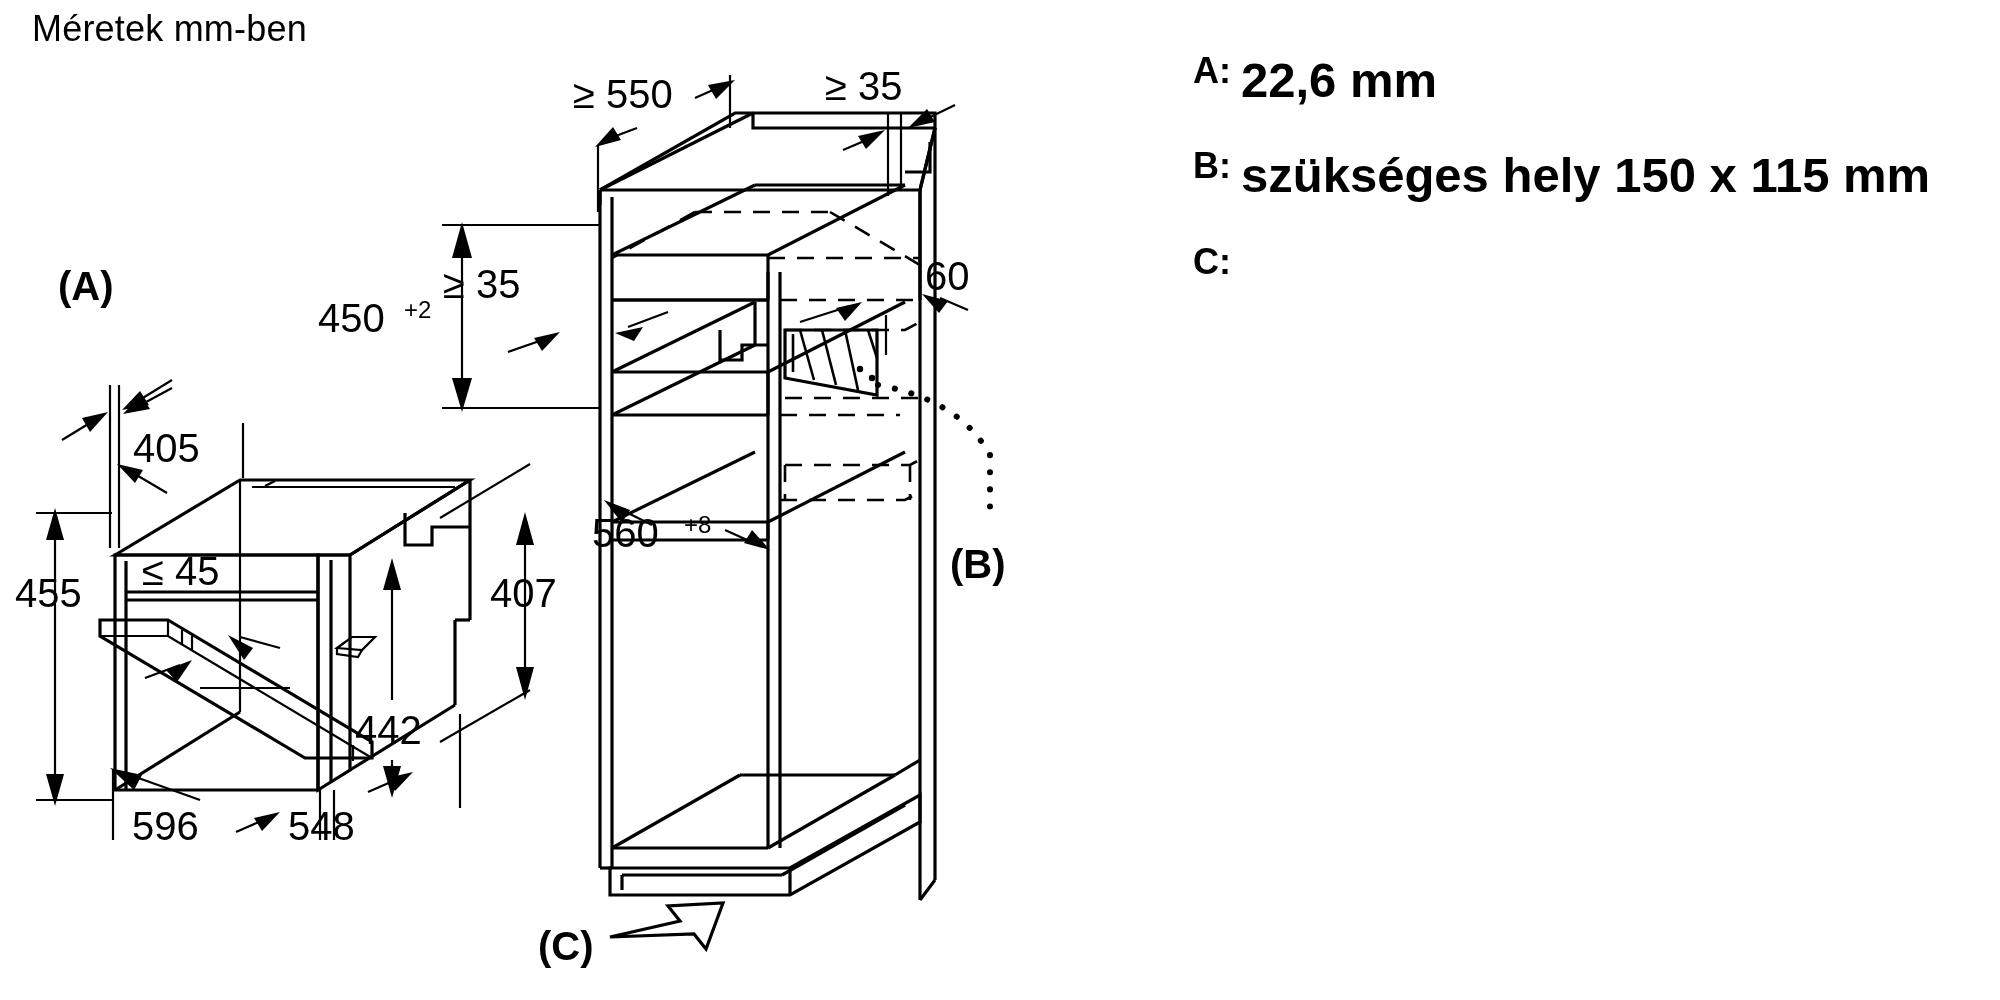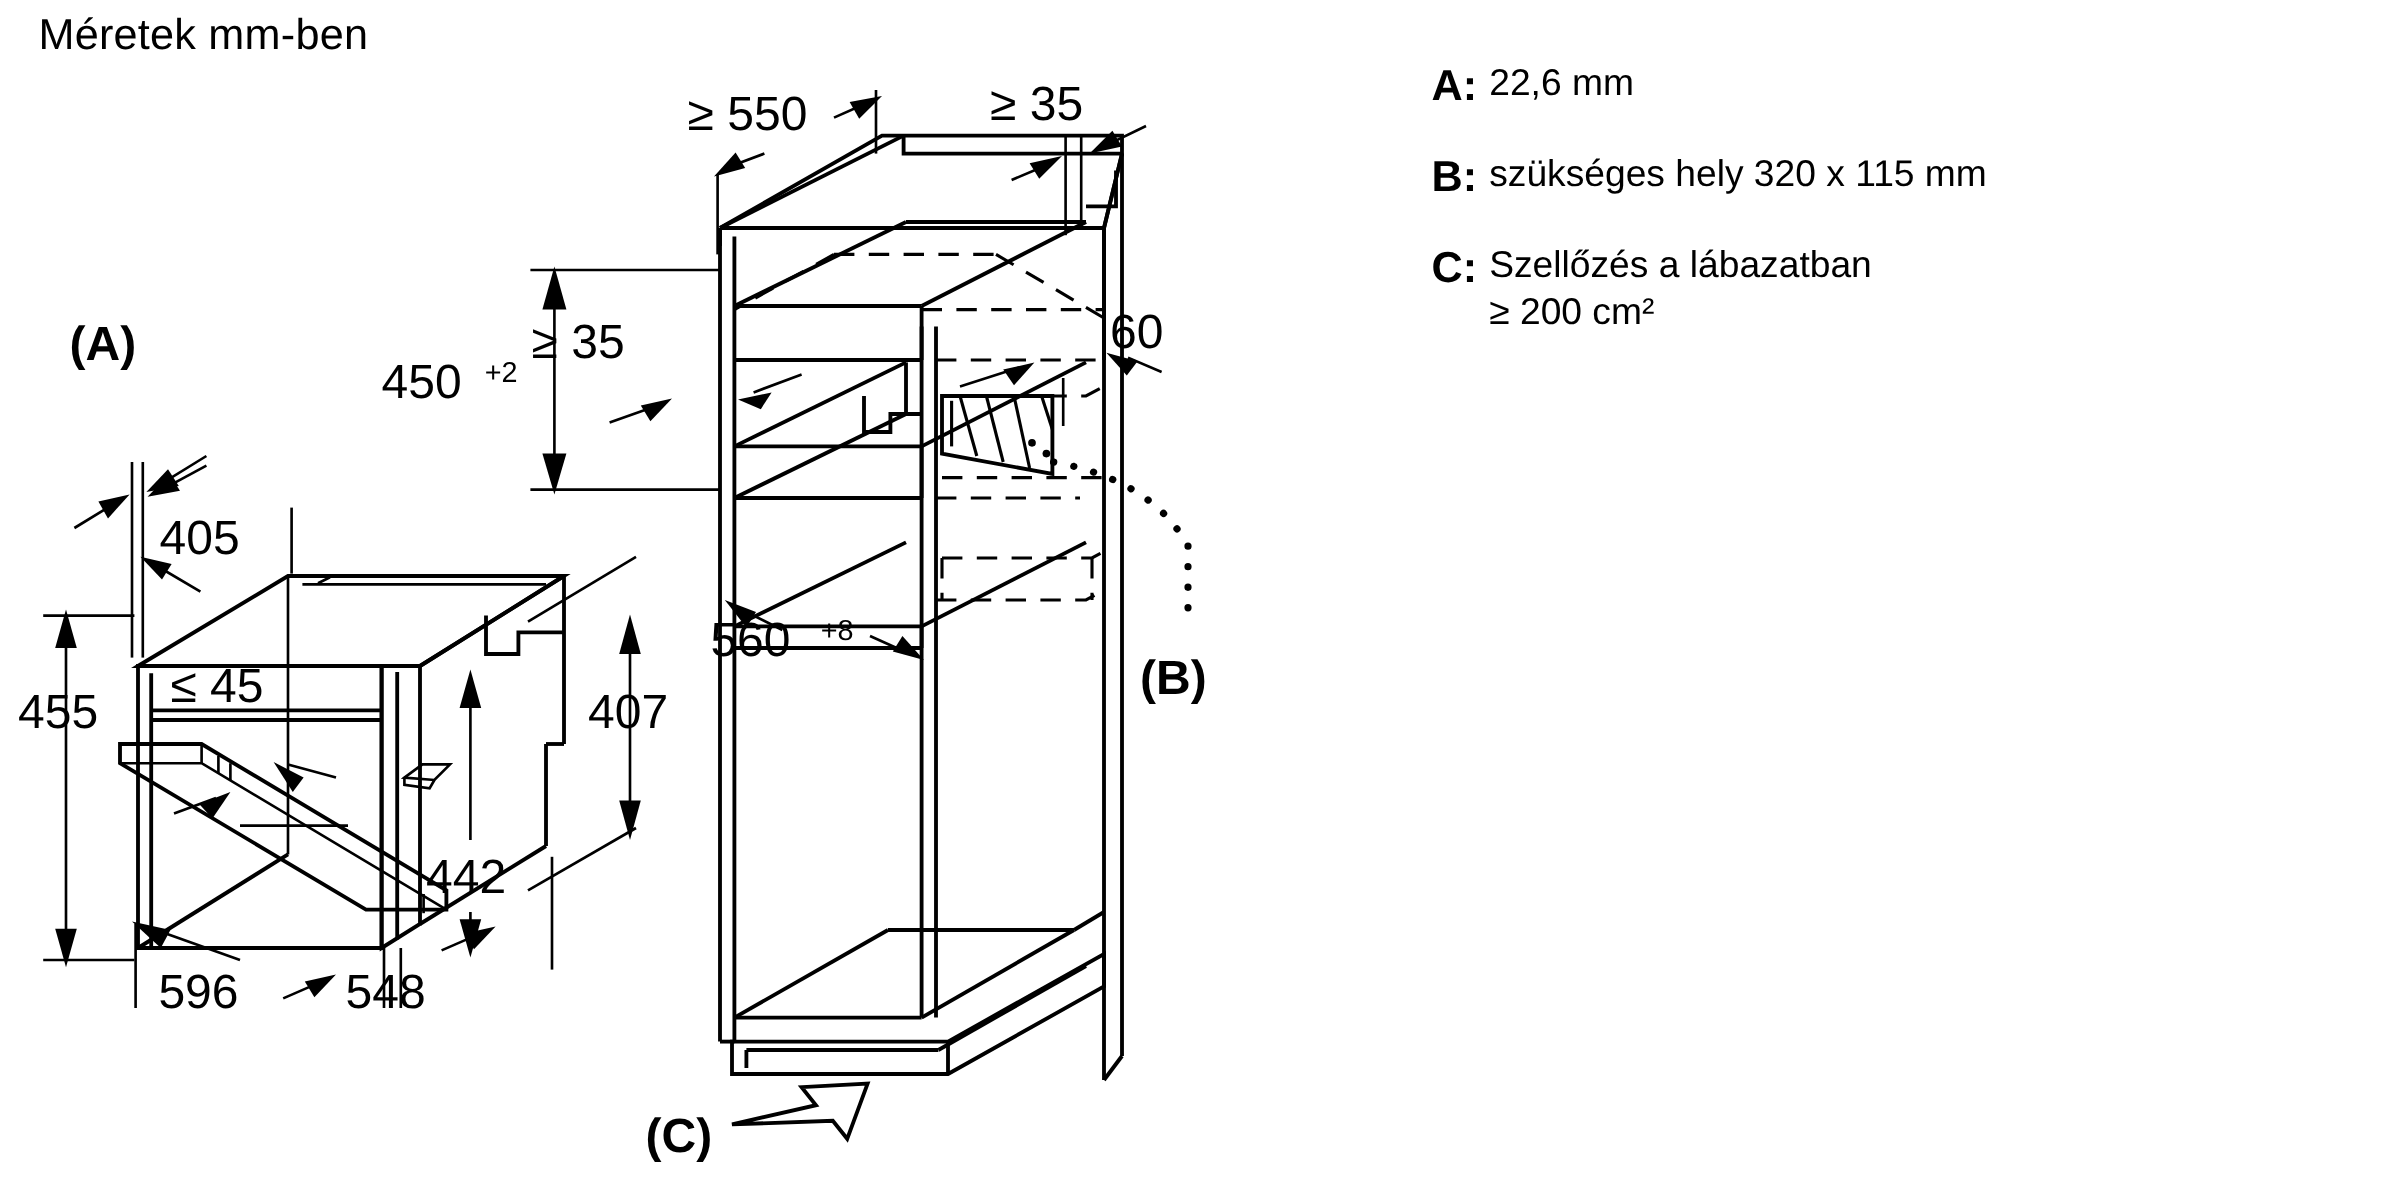--- a/index.html
+++ b/index.html
@@ -17,21 +17,21 @@
   .dot{stroke:#000;stroke-width:6;fill:none;stroke-dasharray:0.1 17;stroke-linecap:round;}
   .hatch{stroke:#000;stroke-width:2.6;fill:none;}
   .solidfill{fill:#000;stroke:none;}
   .dimtxt{font-family:"Liberation Sans",sans-serif;font-size:40px;fill:#000;}
   .dimtxt-sup{font-family:"Liberation Sans",sans-serif;font-size:24px;fill:#000;}
   .lbl{font-family:"Liberation Sans",sans-serif;font-size:40px;font-weight:bold;fill:#000;}
   .title{position:absolute;left:32px;top:8px;font-size:36px;letter-spacing:0.2px;}
   .legend{position:absolute;left:1193px;top:50px;width:760px;}
   .legend-row{display:flex;align-items:flex-start;margin-bottom:34px;}
   .legend-key{font-size:36px;font-weight:bold;min-width:44px;flex:0 0 auto;}
-  .legend-val{font-size:31px;line-height:1.25;padding-left:4px;}
+  .legend-val{font-size:49px;line-height:1.25;padding-left:4px;font-weight:bold;}
   .legend-val .l2{display:block;}
 </style>
 </head>
 <body>
 
 <div id="page">
 
   <div class="title">Méretek mm-ben</div>
 
   <svg class="drawing" viewBox="0 0 2000 1000">
@@ -308,27 +308,23 @@
     <div class="legend-row">
       <div class="legend-key">A:</div>
       <div class="legend-val">
         <span>22,6 mm</span>
       </div>
     </div>
 
     <div class="legend-row">
       <div class="legend-key">B:</div>
       <div class="legend-val">
-        <span class="l2">szükséges hely 320 x 115 mm</span>
+        <span class="l2">szükséges hely 150 x 115 mm</span>
       </div>
     </div>
 
     <div class="legend-row">
       <div class="legend-key">C:</div>
-      <div class="legend-val">
-        <span>Szellőzés a lábazatban</span>
-        <span class="l2">≥ 200 cm²</span>
-      </div>
     </div>
 
   </div>
 
 </div>
 
 </body></html>

